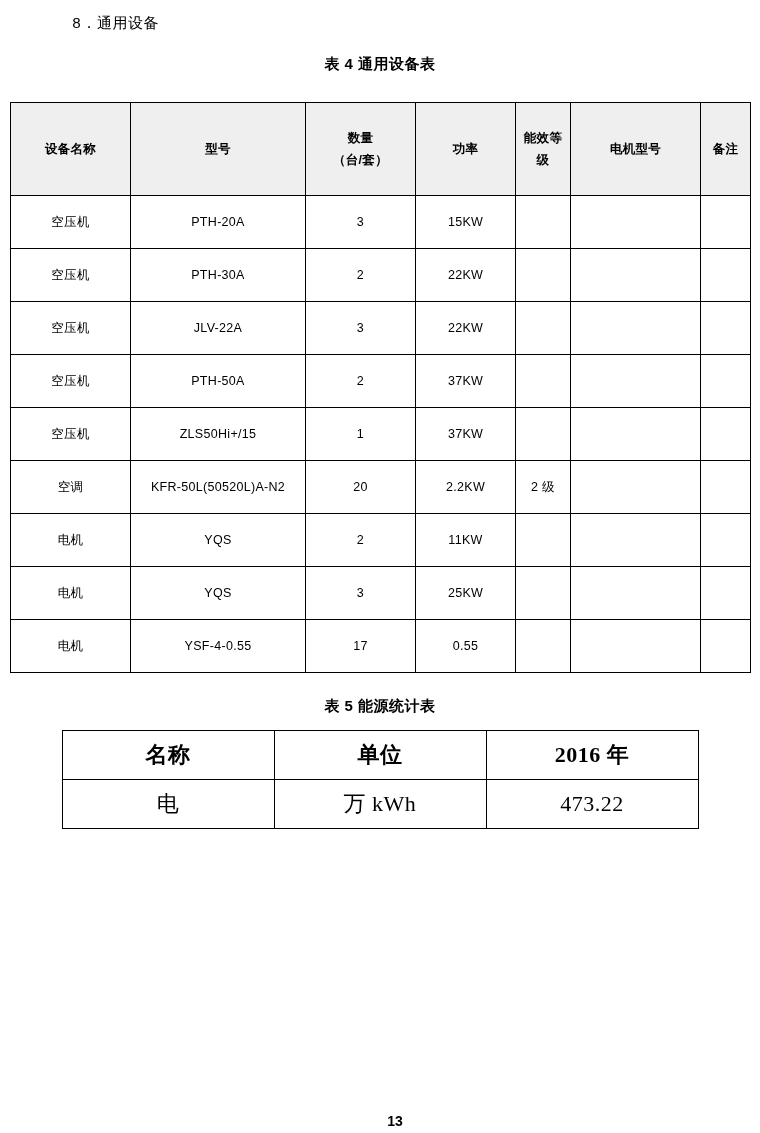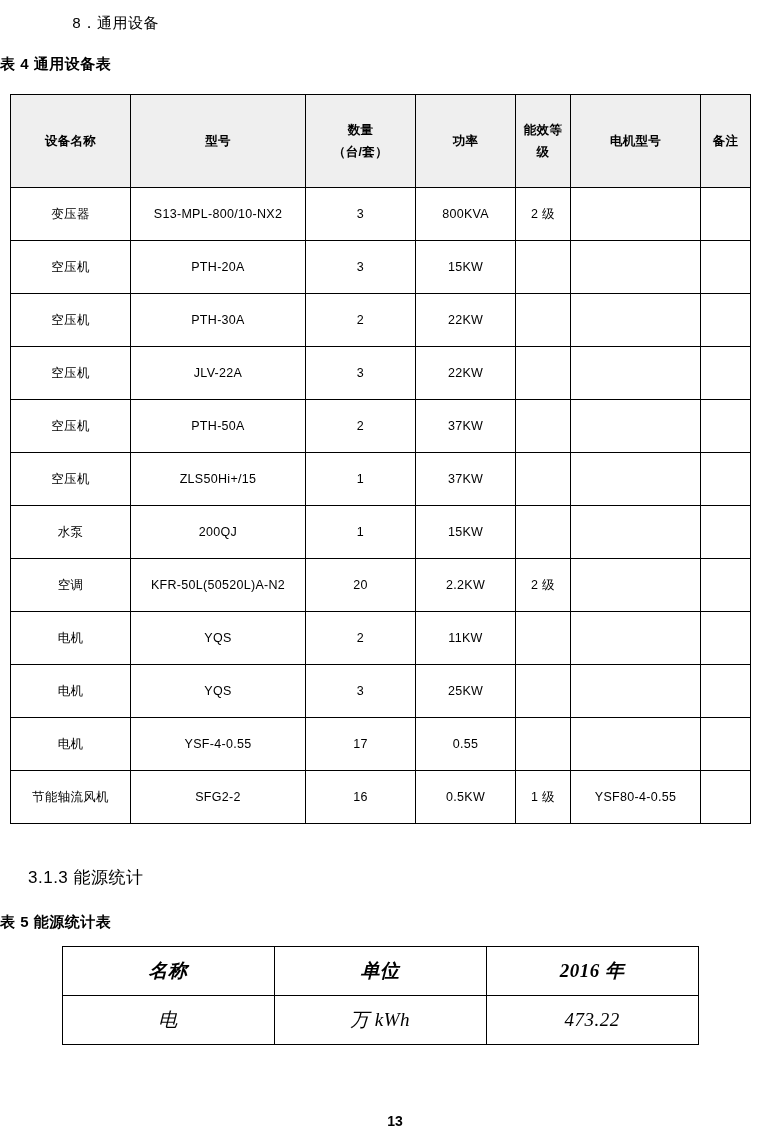--- a/index.html
+++ b/index.html
@@ -23,30 +23,30 @@
   }
 
   .section-heading {
     font-family: Liberation Mono, monospace;
     font-size: 15px;
     letter-spacing: 0.5px;
     margin: 14px 0 0 72px;
   }
 
   .table-caption {
-    text-align: left;
+    text-align: center;
     font-family: "Liberation Sans", sans-serif;
     font-weight: bold;
     font-size: 15px;
     letter-spacing: 0.5px;
     margin-top: 22px;
   }
 
   .equip-wrap {
-    margin: 20px 10px 0 10px;
+    margin: 28px 10px 0 10px;
   }
 
   table.doc-table {
     border-collapse: collapse;
     table-layout: fixed;
     font-family: "Liberation Sans", sans-serif;
   }
 
   table.equip {
     width: 740px;
@@ -92,24 +92,23 @@
     margin-top: 14px;
     display: flex;
     justify-content: center;
   }
   table.energy {
     width: 636px;
   }
   table.energy th,
   table.energy td {
     height: 46px;
-    font-size: 19px;
+    font-size: 22px;
     font-family: "Liberation Serif", "DejaVu Serif", serif;
     letter-spacing: 0.5px;
-    font-style: italic;
   }
   table.energy th {
     font-weight: bold;
   }
 
   .page-number {
     position: absolute;
     bottom: 18px;
     left: 15px;
     width: 100%;
@@ -155,29 +154,20 @@
               <span>能效等</span>
               <span>级</span>
             </span>
           </th>
           <th>电机型号</th>
           <th>备注</th>
         </tr>
       </thead>
       <tbody>
         <tr>
-          <td class="name">变压器</td>
-          <td>S13-MPL-800/10-NX2</td>
-          <td>3</td>
-          <td>800KVA</td>
-          <td>2 级</td>
-          <td></td>
-          <td></td>
-        </tr>
-        <tr>
           <td class="name">空压机</td>
           <td>PTH-20A</td>
           <td>3</td>
           <td>15KW</td>
           <td></td>
           <td></td>
           <td></td>
         </tr>
         <tr>
           <td class="name">空压机</td>
@@ -204,29 +194,20 @@
           <td>37KW</td>
           <td></td>
           <td></td>
           <td></td>
         </tr>
         <tr>
           <td class="name">空压机</td>
           <td>ZLS50Hi+/15</td>
           <td>1</td>
           <td>37KW</td>
-          <td></td>
-          <td></td>
-          <td></td>
-        </tr>
-        <tr>
-          <td class="name">水泵</td>
-          <td>200QJ</td>
-          <td>1</td>
-          <td>15KW</td>
           <td></td>
           <td></td>
           <td></td>
         </tr>
         <tr>
           <td class="name">空调</td>
           <td>KFR-50L(50520L)A-N2</td>
           <td>20</td>
           <td>2.2KW</td>
           <td>2 级</td>
@@ -253,34 +234,24 @@
         </tr>
         <tr>
           <td class="name">电机</td>
           <td>YSF-4-0.55</td>
           <td>17</td>
           <td>0.55</td>
           <td></td>
           <td></td>
           <td></td>
         </tr>
-        <tr>
-          <td class="name">节能轴流风机</td>
-          <td>SFG2-2</td>
-          <td>16</td>
-          <td>0.5KW</td>
-          <td>1 级</td>
-          <td>YSF80-4-0.55</td>
-          <td></td>
-        </tr>
       </tbody>
     </table>
   </div>
 
-  <div class="subheading">3.1.3 能源统计</div>
 
   <div class="table-caption" style="margin-top:24px;">表 5 能源统计表</div>
 
   <div class="energy-wrap">
     <table class="doc-table energy">
       <colgroup>
         <col style="width:212px">
         <col style="width:212px">
         <col style="width:212px">
       </colgroup>

